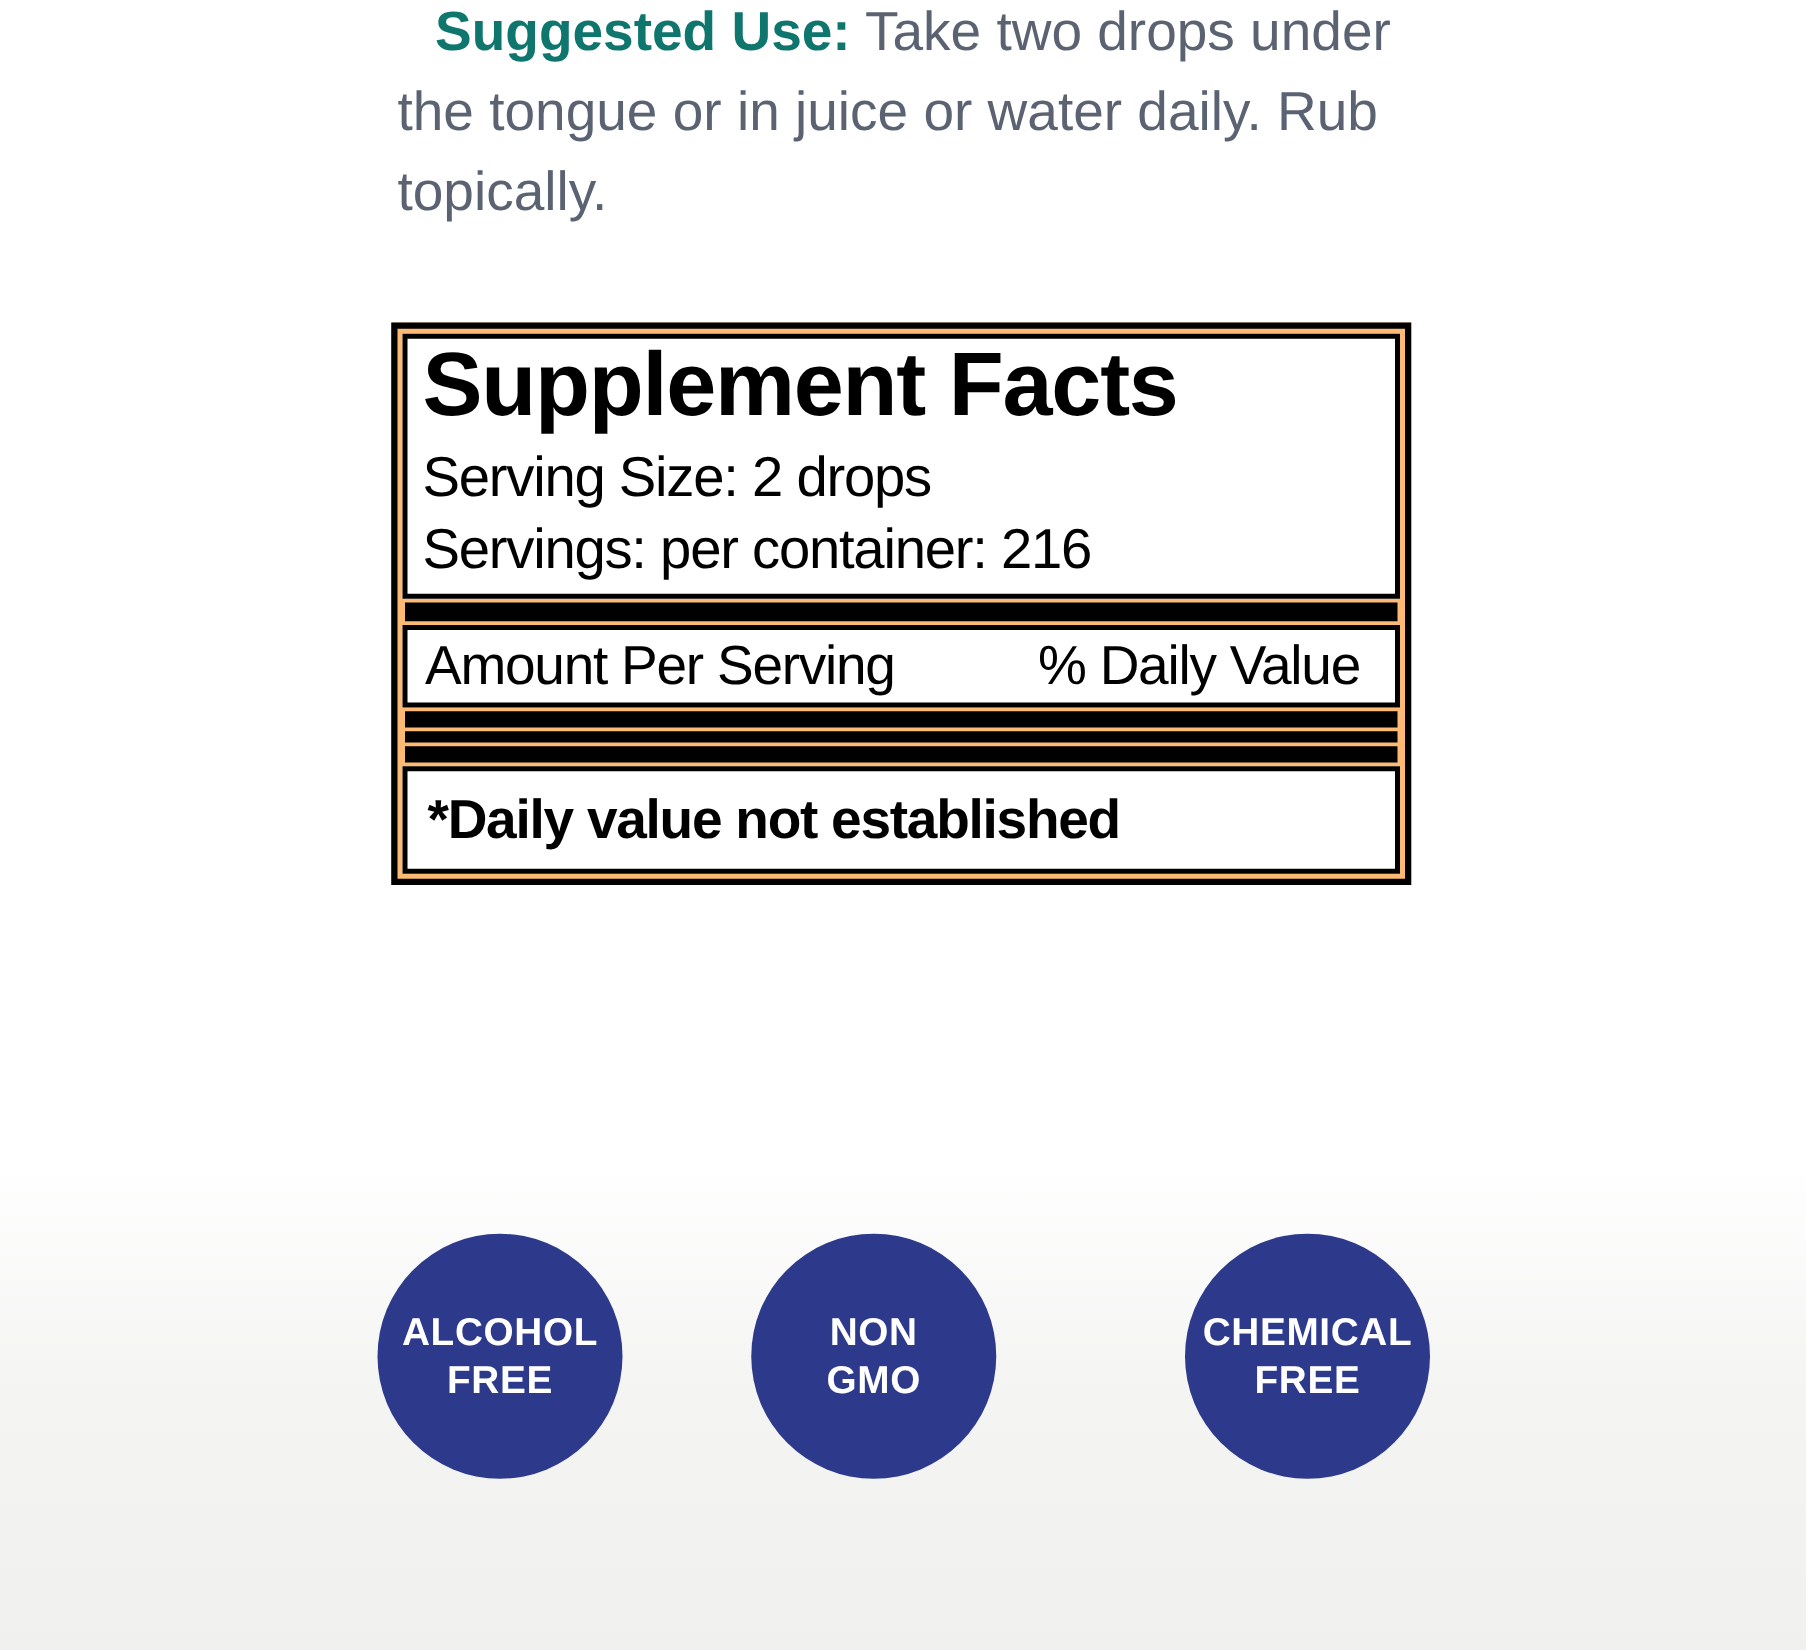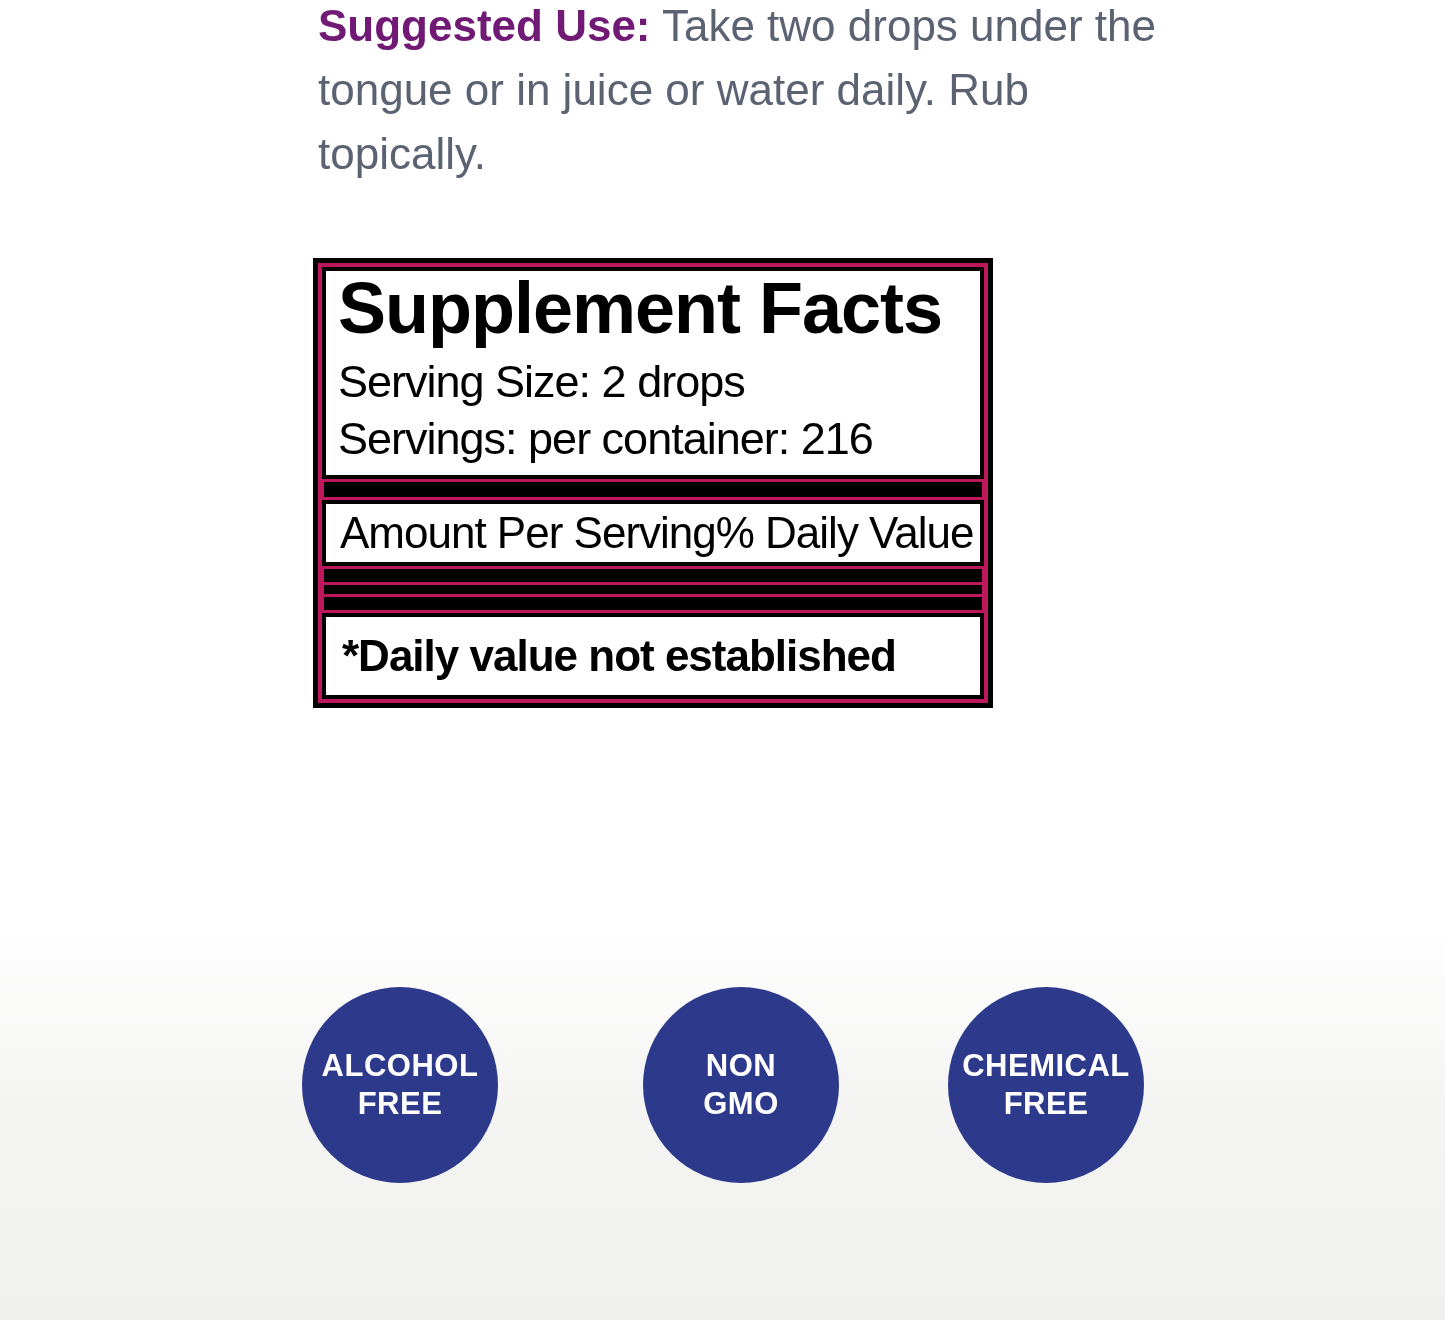--- a/index.html
+++ b/index.html
@@ -20,33 +20,34 @@
     left: 318px;
     top: -6px;
     width: 840px;
     margin: 0;
     font-size: 44px;
     line-height: 64px;
     color: #5b6373;
     font-weight: 500;
   }
   .suggested .lbl {
-    color: #701a75;
+    color: #0f766e;
     font-weight: bold;
+    margin-left: 30px;
   }
 
   
   .facts {
     position: absolute;
     left: 313px;
     top: 258px;
-    width: 680px;
+    width: 816px;
     box-sizing: border-box;
     border: 5px solid #000;
-    background: #be185d;
+    background: #fdba74;
     padding: 4px;
     color: #000;
   }
   .fcell {
     border: 4px solid #000;
     background: #fff;
     box-sizing: border-box;
   }
   .fheader { padding: 0 10px 8px 12px; }
   .ftitle {
@@ -91,21 +92,21 @@
     flex-direction: column;
     align-items: center;
     justify-content: center;
     text-align: left;
     font-weight: bold;
     font-size: 31px;
     line-height: 38px;
     letter-spacing: 0.5px;
   }
   .badge.b1 { left: 302px; }
-  .badge.b2 { left: 643px; }
+  .badge.b2 { left: 601px; }
   .badge.b3 { left: 948px; }
 </style>
 </head>
 <body>
 
 <p class="suggested">
   <span class="lbl">Suggested Use:</span><span> Take two drops under the tongue or in juice or water daily. Rub topically.</span>
 </p>
 
 <div class="facts">

